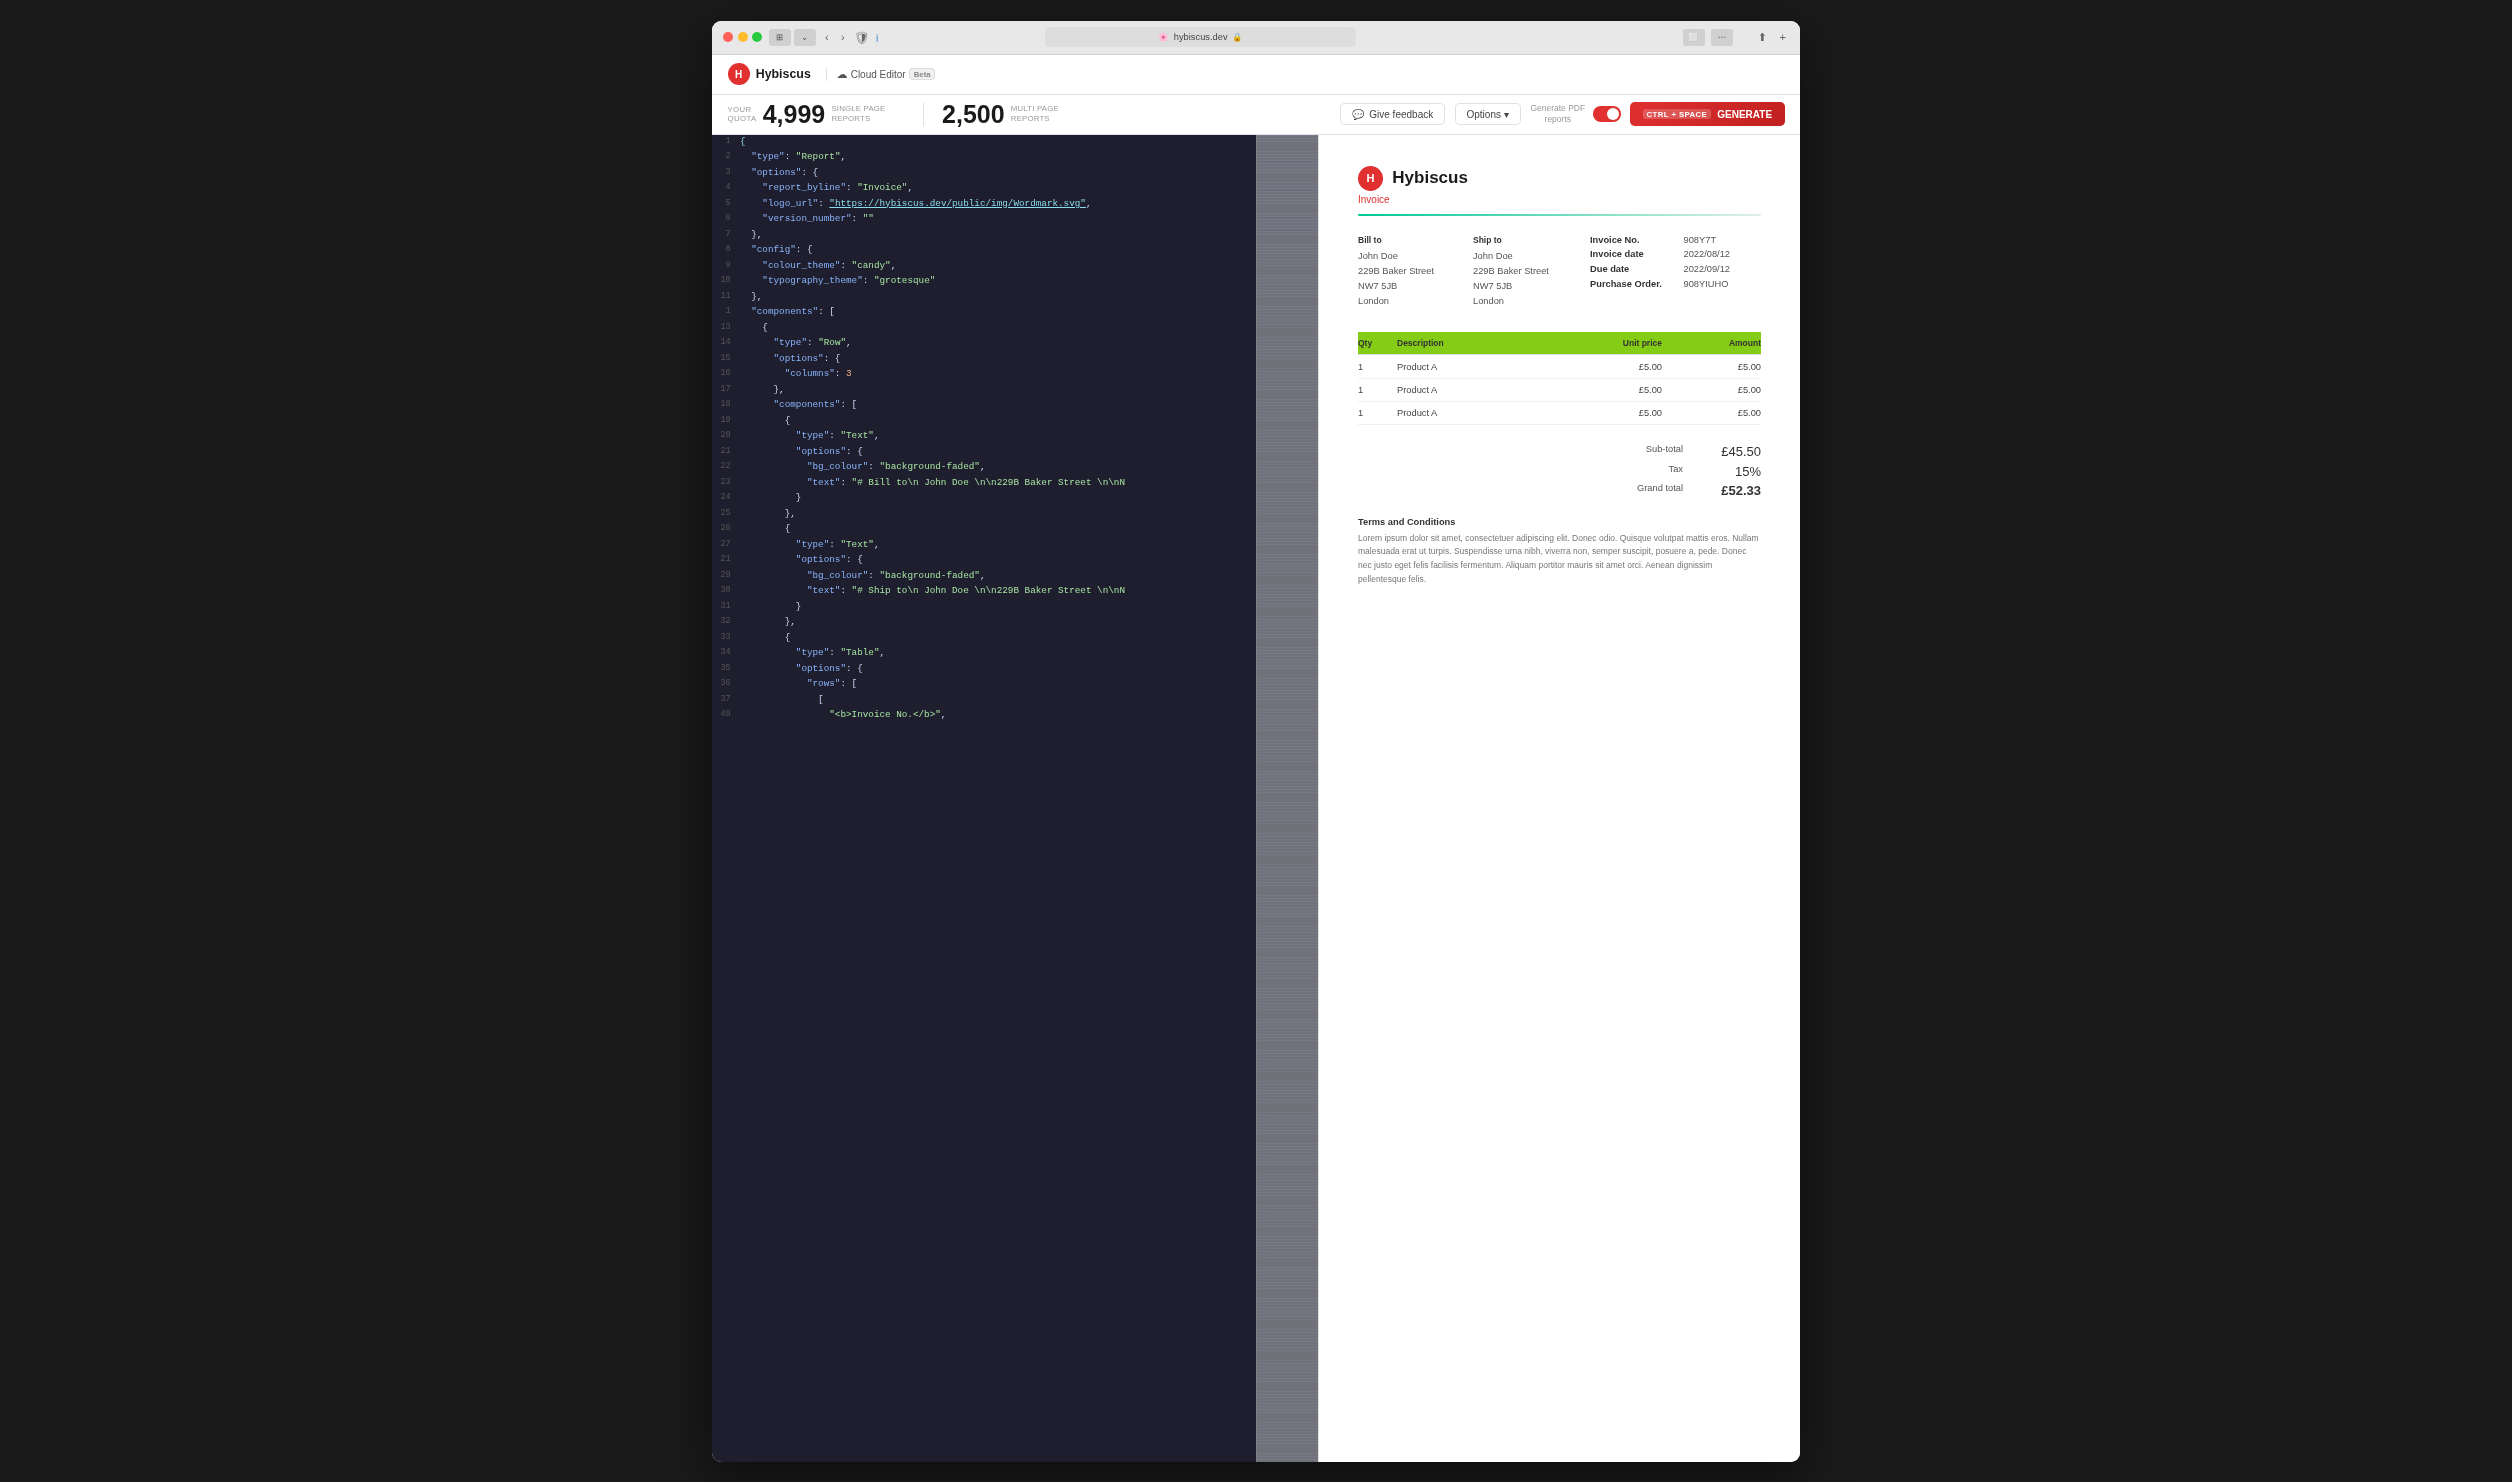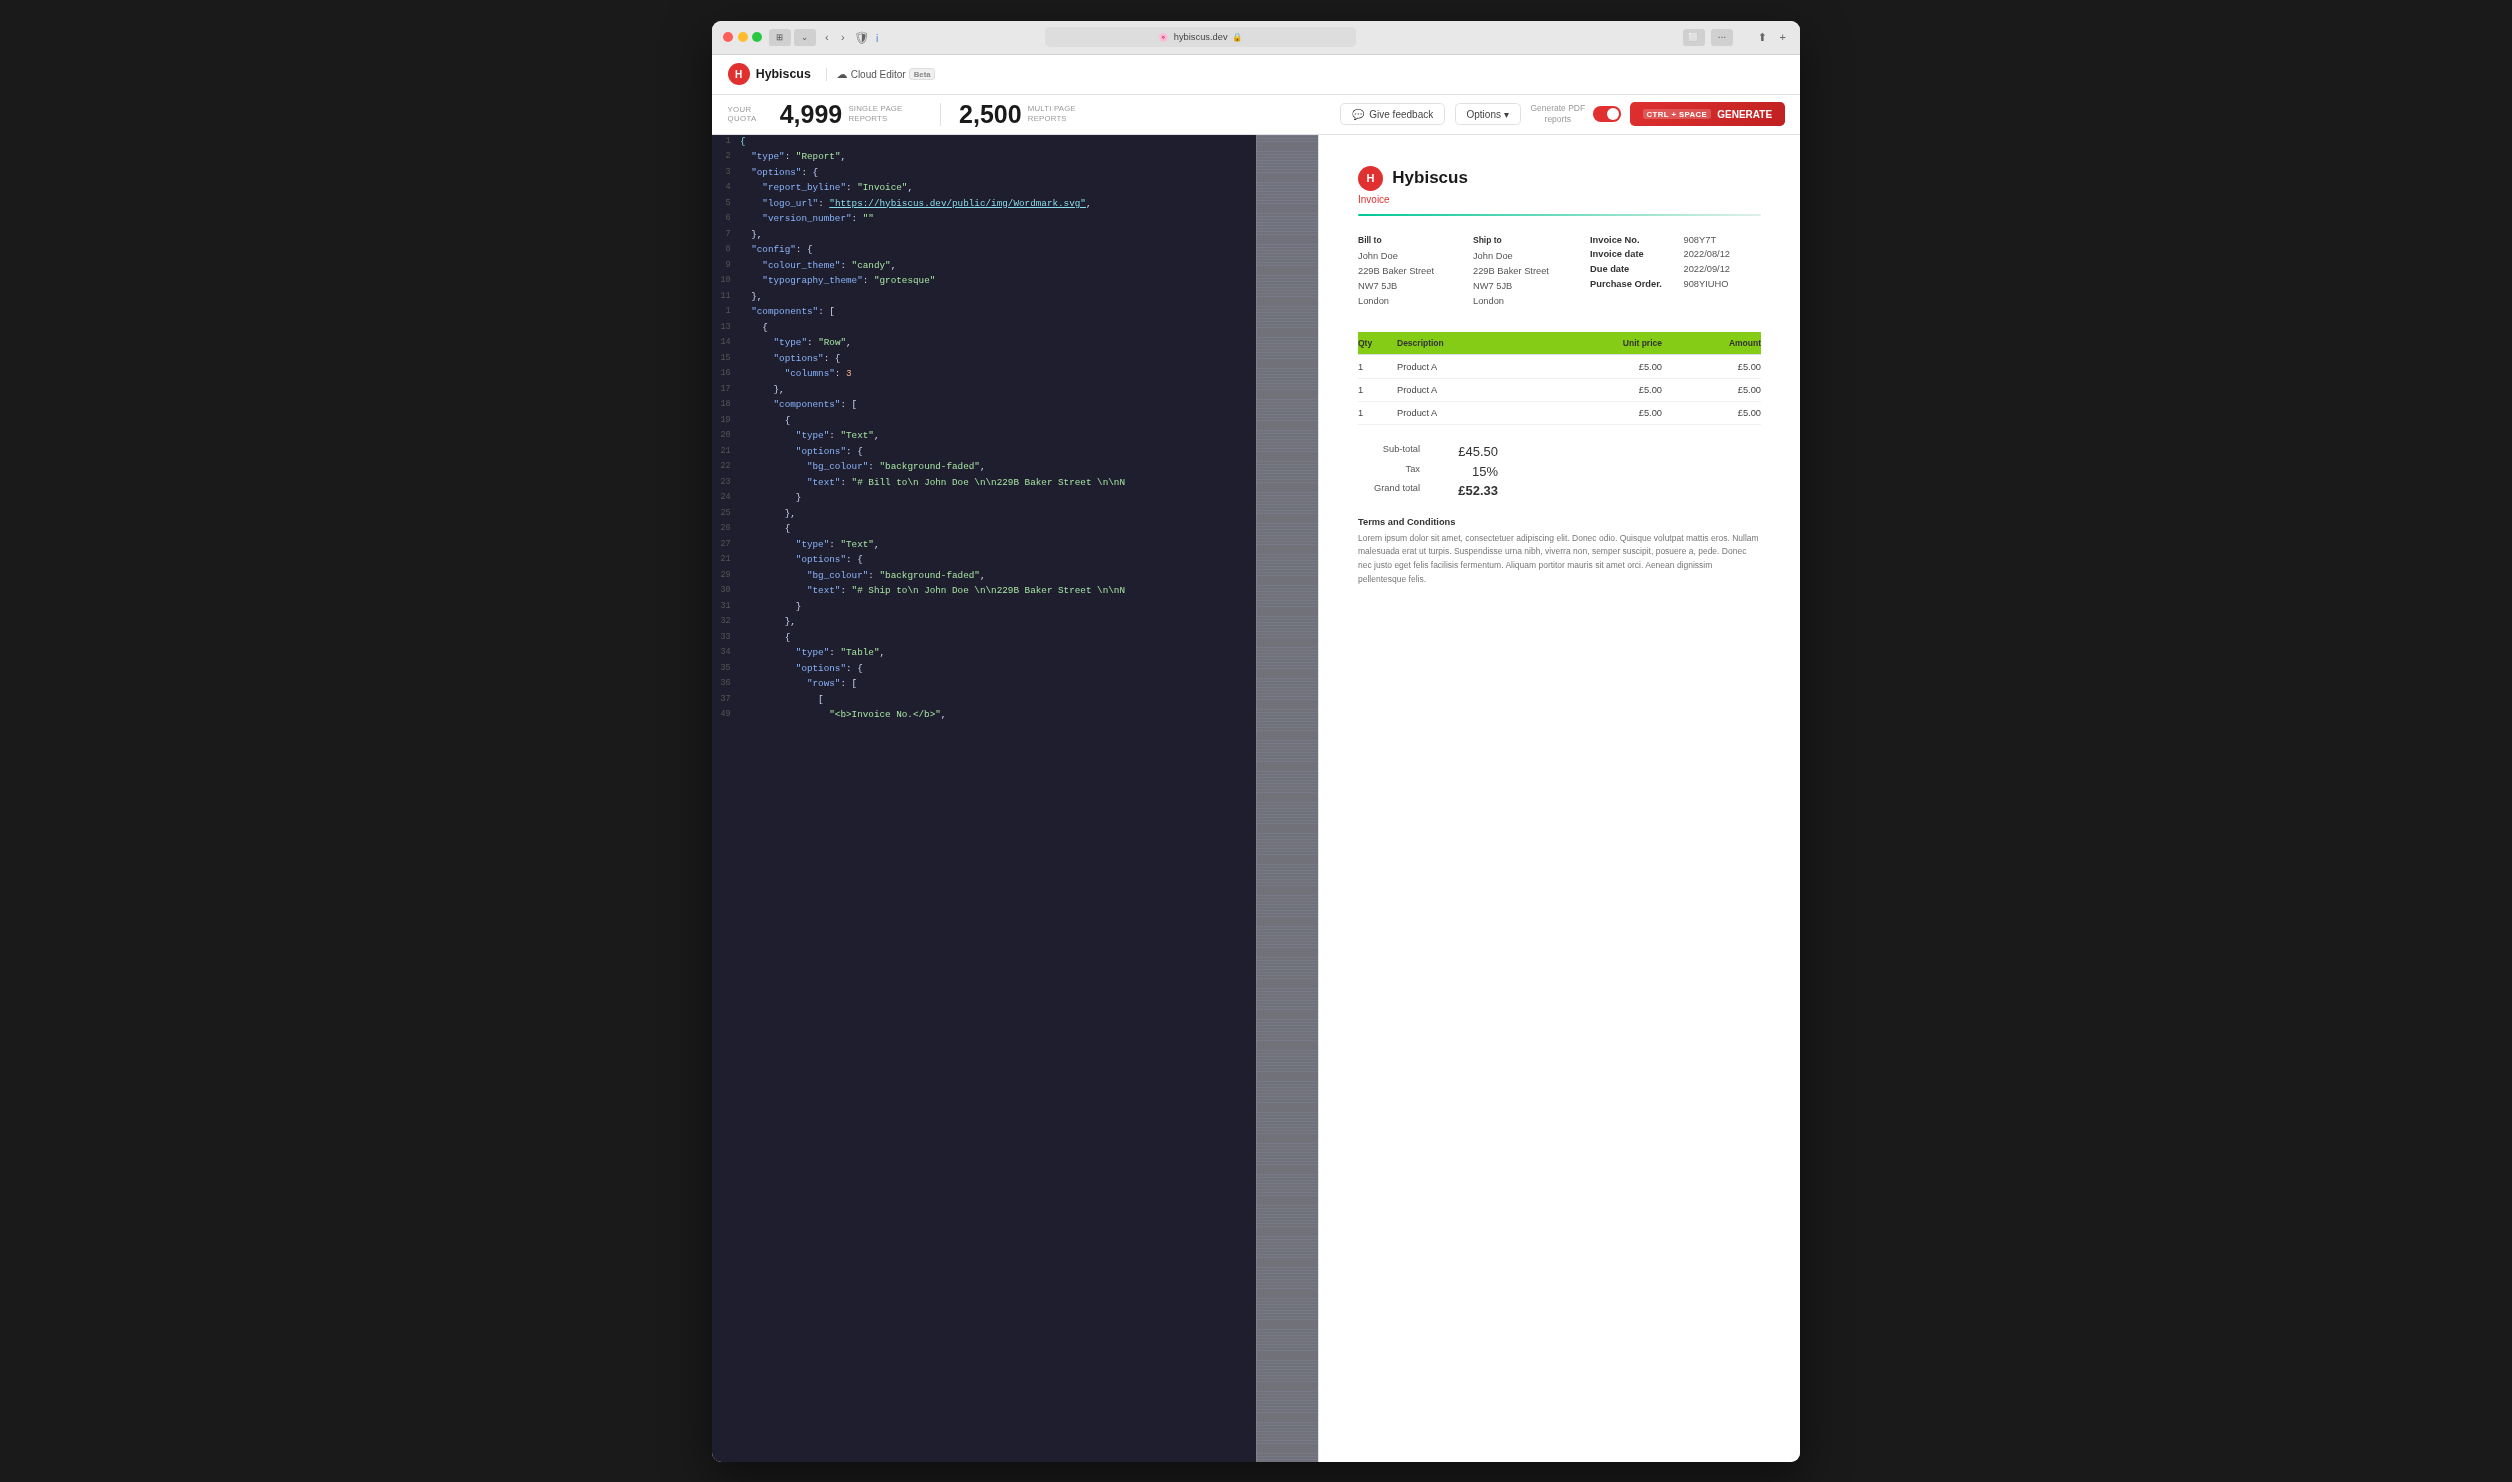--- a/index.html
+++ b/index.html
@@ -101,21 +101,21 @@
     .toolbar {
       background: white;
       border-bottom: 0.8px solid #e0e0e0;
       padding: 0 15.5px;
       height: 40px;
       display: flex;
       align-items: center;
       gap: 0;
     }
     .quota-section { display: flex; align-items: center; gap: 0; margin-right: 18.6px; }
-    .quota-label { font-size: 7.8px; color: #999; text-transform: uppercase; letter-spacing: 0.4px; margin-right: 23px; line-height: 1.2; }
+    .quota-label { font-size: 7.8px; color: #999; text-transform: uppercase; letter-spacing: 0.4px; margin-right: 6px; line-height: 1.2; }
     .quota-count { font-size: 25px; font-weight: 700; color: #1a1a1a; margin-right: 6.2px; }
     .quota-type { font-size: 7.8px; color: #999; text-transform: uppercase; letter-spacing: 0.2px; line-height: 1.3; }
     .quota-divider { width: 0.8px; background: #e0e0e0; height: 23px; margin: 0 18.6px; }
     .toolbar-right { display: flex; align-items: center; gap: 9.3px; margin-left: auto; }
     .feedback-btn {
       display: flex; align-items: center; gap: 4.7px;
       background: none; border: 0.8px solid #e0e0e0; border-radius: 4.7px;
       padding: 4.7px 11px; cursor: pointer; font-size: 10px; color: #444;
     }
     .options-btn {
@@ -251,21 +251,21 @@
     .inv-detail-label { font-size: 9.3px; font-weight: 600; color: #333; min-width: 78px; }
     .inv-detail-val { font-size: 9.3px; color: #555; }
     .inv-table { width: 100%; border-collapse: collapse; margin-bottom: 18.6px; clear: both; }
     .inv-table th {
       text-align: left; font-size: 8.5px; font-weight: 700; color: #333;
       border-bottom: 0.8px solid #ddd; padding: 6.2px 0; background: #84cc16;
     }
     .inv-table th:last-child, .inv-table td:last-child { text-align: right; }
     .inv-table th:nth-child(3), .inv-table td:nth-child(3) { text-align: right; }
     .inv-table td { font-size: 9.3px; color: #444; padding: 6.2px 0; border-bottom: 0.8px solid #f0f0f0; }
-    .inv-totals { display: flex; flex-direction: column; align-items: flex-start; gap: 4.7px; margin-bottom: 18.6px; }
+    .inv-totals { display: flex; flex-direction: column; align-items: flex-end; gap: 4.7px; margin-bottom: 18.6px; }
     .inv-total-row { display: flex; gap: 31px; }
     .inv-total-label { font-size: 9.3px; color: #555; min-width: 62px; text-align: right; }
     .inv-total-val { font-size: 13px; color: #333; min-width: 47px; text-align: right; }
     .inv-total-val.grand { font-weight: 700; }
     .inv-terms-title { font-size: 9.3px; font-weight: 700; color: #333; margin-bottom: 4.7px; }
     .inv-terms-text { font-size: 8.5px; color: #777; line-height: 1.6; }
   </style>
 </head>
 <body>
 

